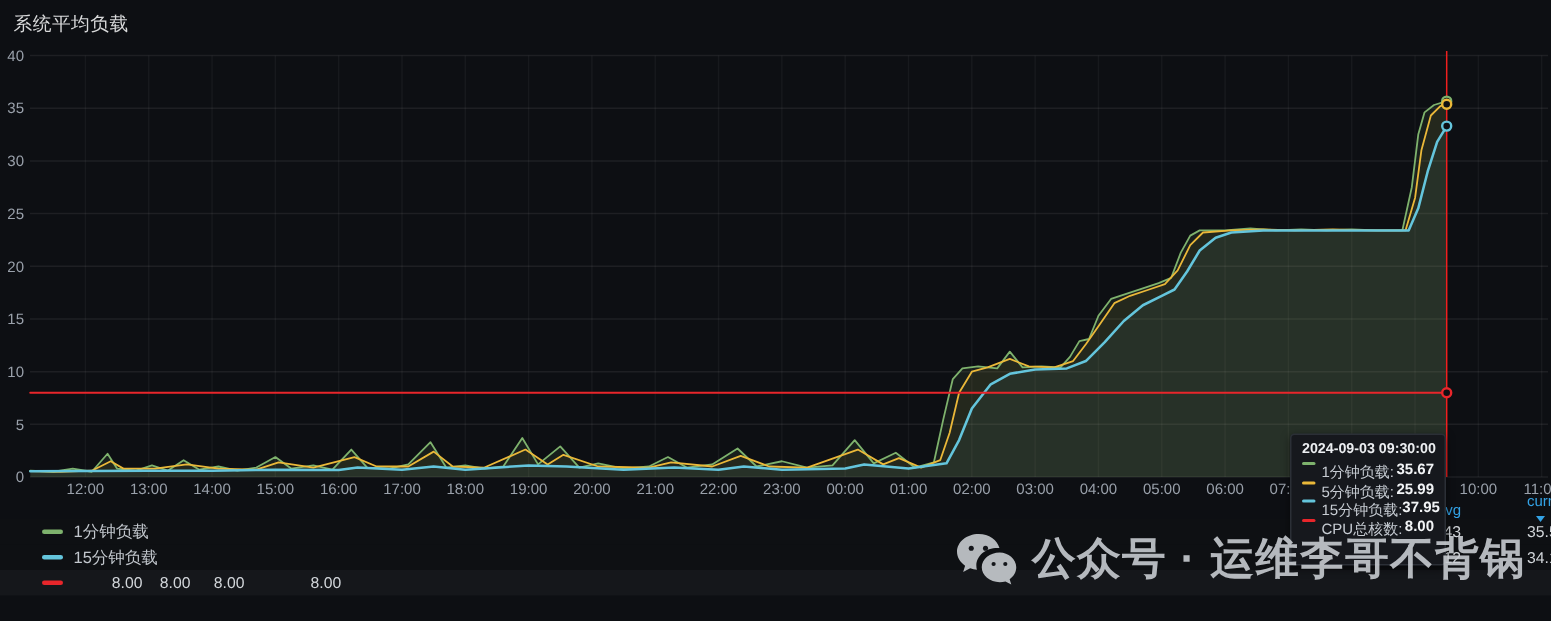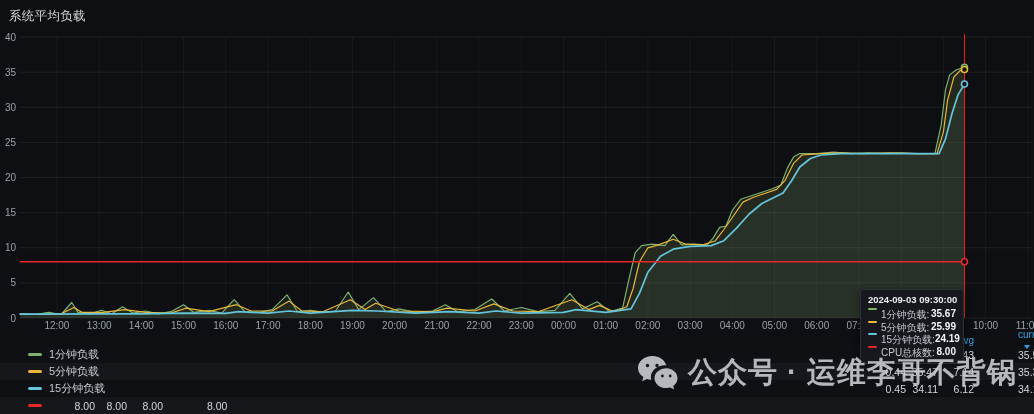--- a/index.html
+++ b/index.html
@@ -18,21 +18,21 @@
   .caret{display:inline-block;width:0;height:0;border-left:3.5px solid transparent;
          border-right:3.5px solid transparent;border-top:4px solid #33a2e5;margin-left:3px;}
   .lrow{display:flex;height:17px;align-items:center;padding:0 4px 0 28px;}
   .lrow.odd{background:#0e1013;}
   .lrow.even{background:#15171b;}
   .dash{width:14px;height:3px;border-radius:2px;margin-right:7px;flex:none;}
   .lname{font-size:11px;color:#c2c7cd;flex:1;cursor:pointer;}
   .lval{font-size:10.5px;color:#d2d6da;text-align:right;}
   
   .tooltip{position:absolute;left:860px;top:289px;width:104px;background:#16181d;
-         border:1px solid #2b2f36;border-radius:3px;padding:4px 7px 5px 7px;z-index:30;
+         border:1px solid #2b2f36;border-radius:3px;padding:4px 7px 18px 7px;z-index:30;
          box-shadow:0 2px 6px rgba(0,0,0,.5);white-space:nowrap;}
   .tt-title{font-size:9.5px;font-weight:bold;color:#eceef1;margin-bottom:3px;}
   .tt-row{display:flex;align-items:flex-start;height:12.5px;font-size:10px;}
   .tt-dash{width:9px;height:2px;border-radius:1px;margin-right:4px;flex:none;}
   .tt-label{color:#c6cbd2;flex:1;}
   .tt-value{color:#f2f4f6;font-weight:bold;text-align:right;}
   
   .watermark{position:absolute;left:637px;top:353px;display:flex;align-items:center;
          gap:9px;z-index:40;opacity:.88;pointer-events:none;}
   .wm-text{font-size:29px;font-weight:700;color:#ccd0d5;letter-spacing:1px;white-space:nowrap;}
@@ -137,28 +137,20 @@
     </div>
     <div id="legendRows">
         <div class="lrow odd">
           <span class="dash" style="background: rgb(126, 178, 109);"></span>
           <span class="lname">1分钟负载</span>
           <span class="lval w-min">0.41</span>
           <span class="lval w-max">35.67</span>
           <span class="lval w-avg">7.43</span>
           <span class="lval w-cur">35.57</span>
         </div>
-        <div class="lrow even">
-          <span class="dash" style="background: rgb(234, 184, 57);"></span>
-          <span class="lname">5分钟负载</span>
-          <span class="lval w-min">0.44</span>
-          <span class="lval w-max">35.47</span>
-          <span class="lval w-avg">7.14</span>
-          <span class="lval w-cur">35.35</span>
-        </div>
         <div class="lrow odd">
           <span class="dash" style="background: rgb(100, 197, 220);"></span>
           <span class="lname">15分钟负载</span>
           <span class="lval w-min">0.45</span>
           <span class="lval w-max">34.11</span>
           <span class="lval w-avg">6.12</span>
           <span class="lval w-cur">34.11</span>
         </div>
         <div class="lrow even">
           <span class="dash" style="background: rgb(232, 38, 43);"></span>
@@ -179,21 +171,21 @@
           <span class="tt-value">35.67</span>
         </div>
         <div class="tt-row">
           <span class="tt-dash" style="background: rgb(234, 184, 57);"></span>
           <span class="tt-label">5分钟负载:</span>
           <span class="tt-value">25.99</span>
         </div>
         <div class="tt-row">
           <span class="tt-dash" style="background: rgb(100, 197, 220);"></span>
           <span class="tt-label">15分钟负载:</span>
-          <span class="tt-value">24.19</span>
+          <span class="tt-value">37.95</span>
         </div>
         <div class="tt-row">
           <span class="tt-dash" style="background: rgb(232, 38, 43);"></span>
           <span class="tt-label">CPU总核数:</span>
           <span class="tt-value">8.00</span>
         </div>
       </div>
   </div>
 
   <div class="watermark">

